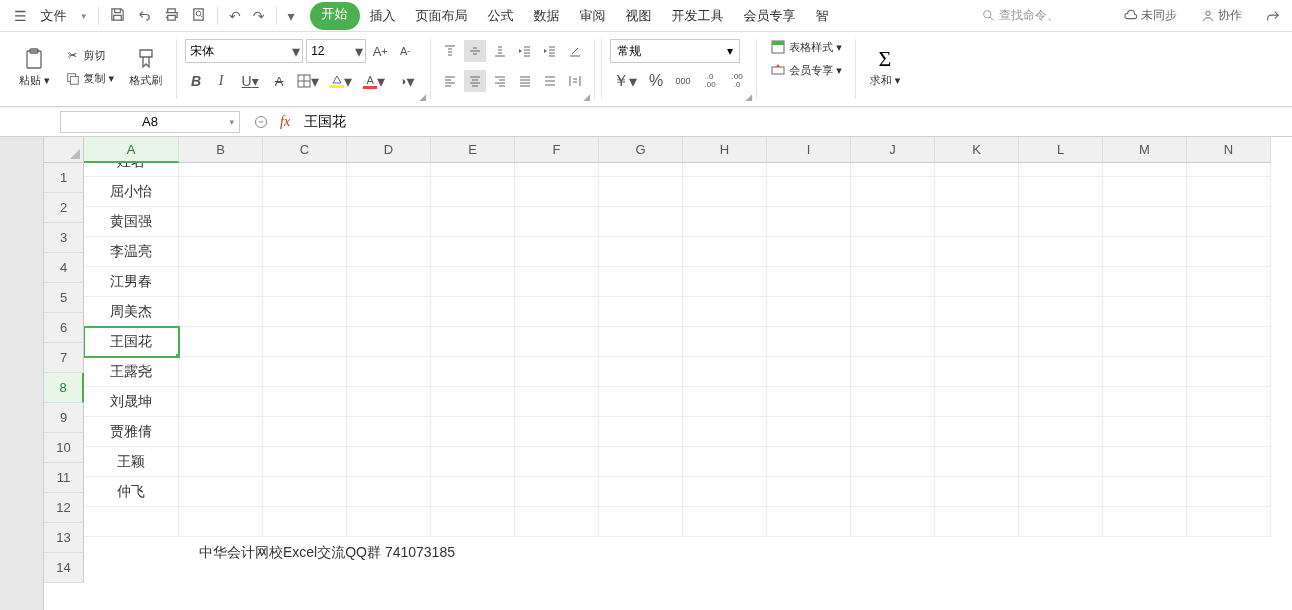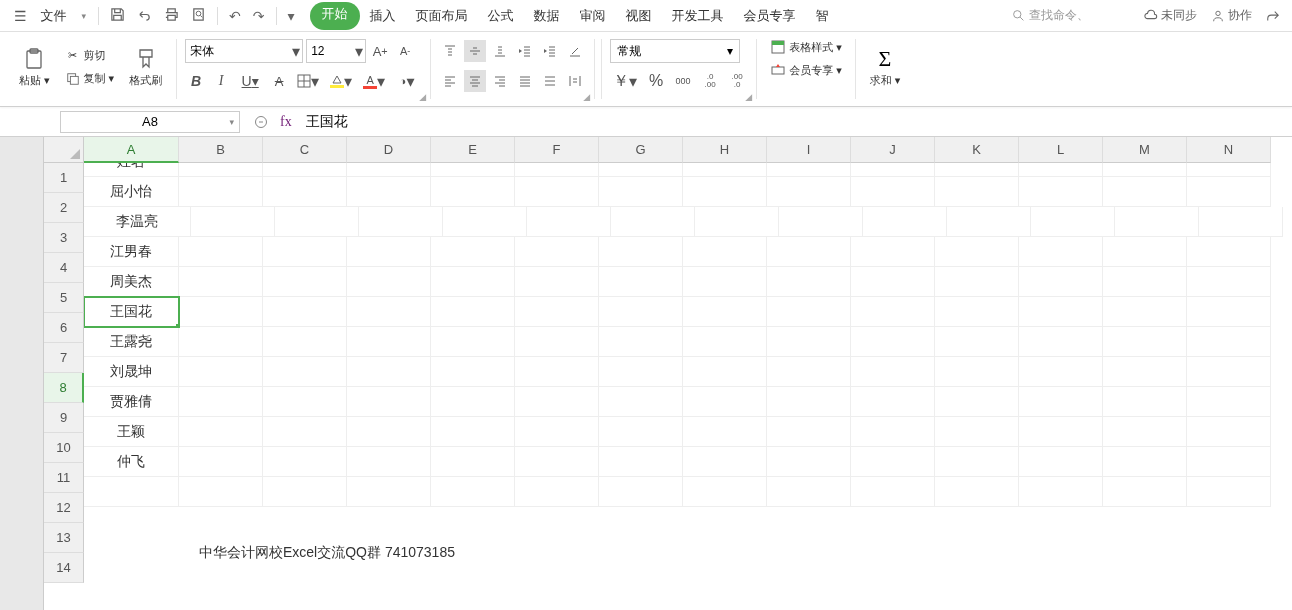--- a/index.html
+++ b/index.html
@@ -8,21 +8,21 @@
     
     .menubar { height: 32px; background: #fff; display: flex; align-items: center; padding: 0 8px; border-bottom: 1px solid #e0e0e0; gap: 2px; }
     .menubar .menu-icon { color: #555; font-size: 14px; padding: 4px 6px; cursor: pointer; }
     .menubar .file-btn { display: flex; align-items: center; gap: 15px; padding: 2px 6px; color: #333; font-size: 13px; cursor: pointer; }
     .menubar .dropdown-arrow { font-size: 9px; color: #888; }
     .menubar .sep { width: 1px; height: 18px; background: #ddd; margin: 0 4px; }
     .menubar .qat-icon { color: #666; font-size: 14px; padding: 3px 5px; cursor: pointer; }
     .menubar .tabs { display: flex; gap: 0; margin-left: 8px; }
     .menubar .tab { padding: 5px 10px; font-size: 13px; color: #333; cursor: pointer; }
     .menubar .tab.active { background: #4caf50; color: #fff; border-radius: 14px; padding: 3px 12px; }
-    .menubar .right { margin-left: auto; display: flex; align-items: center; gap: 6px; }
+    .menubar .right { margin-left: auto; display: flex; align-items: center; gap: 16px; }
     .menubar .search-box { display: flex; align-items: center; gap: 4px; border-radius: 3px; padding: 2px 8px; color: #999; font-size: 12px; width: 130px; }
     .menubar .search-box svg { width: 13px; height: 13px; fill: #999; }
     .menubar .status-item { display: flex; align-items: center; gap: 3px; font-size: 12px; color: #666; cursor: pointer; padding: 2px 4px; }
     
     
     .ribbon { height: 75px; background: #fff; display: flex; align-items: stretch; padding: 4px 8px; border-bottom: 1px solid #d0d0d0; box-shadow: 0 1px 2px rgba(0,0,0,0.05); }
     .ribbon-group { display: flex; flex-direction: column; padding: 0 5px; position: relative; }
     .ribbon-sep { width: 1px; background: #e5e5e5; margin: 3px 3px; }
     .ribbon-row { display: flex; align-items: center; gap: 3px; height: 30px; }
     .big-btn { display: flex; flex-direction: column; align-items: center; justify-content: center; padding: 2px 6px; cursor: pointer; gap: 1px; height: 62px; }
@@ -40,21 +40,21 @@
     .btn-underline { text-decoration: underline; font-size: 14px; }
     .btn-strike { text-decoration: line-through; font-size: 13px; }
     .color-swatch { width: 14px; height: 3px; display: block; }
     .ribbon .corner { position: absolute; bottom: 0; right: 1px; font-size: 9px; color: #aaa; cursor: pointer; }
     
     
     .formula-bar { height: 30px; display: flex; align-items: center; border-bottom: 1px solid #d0d0d0; padding: 0; }
     .name-box { width: 180px; border: 1px solid #ccc; height: 22px; margin: 0 8px 0 60px; font-size: 13px; text-align: center; background: #fff; display: flex; align-items: center; justify-content: center; position: relative; }
     .name-box .arrow { position: absolute; right: 5px; font-size: 9px; color: #888; }
     .fn-btn { width: 26px; height: 22px; display: flex; align-items: center; justify-content: center; cursor: pointer; color: #666; font-size: 14px; }
-    .fx-label { font-family: serif; font-size: 14px; color: #701a75; padding: 0 6px; }
+    .fx-label { font-style: italic; font-family: serif; font-size: 14px; color: #c2410c; padding: 0 6px; }
     .formula-input { flex: 1; height: 22px; padding: 0 8px; font-size: 14px; border: none; outline: none; background: #fff; }
     
     
     .grid-area { display: flex; height: calc(610px - 32px - 75px - 30px); background: #fff; }
     .grid-main { flex: 1; overflow: hidden; position: relative; }
     
     .corner-cell { width: 85px; height: 26px; background: #f0f0f0; border-right: 1px solid #ccc; border-bottom: 1px solid #ccc; position: absolute; left: 0; top: 0; z-index: 3; }
     .corner-cell::after { content: ""; position: absolute; right: 3px; bottom: 3px; width: 0; height: 0; border-style: solid; border-width: 0 0 10px 10px; border-color: transparent transparent #bbb transparent; }
     
     .col-headers { display: flex; position: absolute; left: 85px; top: 0; height: 26px; z-index: 2; }
@@ -450,21 +450,37 @@
           <div class="cell" style="width: 84px;"></div>
           <div class="cell" style="width: 84px;"></div>
           <div class="cell" style="width: 84px;"></div>
           <div class="cell" style="width: 84px;"></div>
           <div class="cell" style="width: 84px;"></div>
           <div class="cell" style="width: 84px;"></div>
           <div class="cell" style="width: 84px;"></div>
           <div class="cell" style="width: 84px;"></div>
         </div>
         <div class="cell-row">
-          <div class="cell col-a" style="width: 107px; font-family: Liberation Serif, serif;">李温亮</div>
+          <div class="cell col-a" style="width: 95px;">黄国强</div>
+          <div class="cell" style="width: 84px;"></div>
+          <div class="cell" style="width: 84px;"></div>
+          <div class="cell" style="width: 84px;"></div>
+          <div class="cell" style="width: 84px;"></div>
+          <div class="cell" style="width: 84px;"></div>
+          <div class="cell" style="width: 84px;"></div>
+          <div class="cell" style="width: 84px;"></div>
+          <div class="cell" style="width: 84px;"></div>
+          <div class="cell" style="width: 84px;"></div>
+          <div class="cell" style="width: 84px;"></div>
+          <div class="cell" style="width: 84px;"></div>
+          <div class="cell" style="width: 84px;"></div>
+          <div class="cell" style="width: 84px;"></div>
+        </div>
+        <div class="cell-row">
+          <div class="cell col-a" style="width: 95px; font-family: Liberation Serif, serif;">李温亮</div>
           <div class="cell" style="width: 84px;"></div>
           <div class="cell" style="width: 84px;"></div>
           <div class="cell" style="width: 84px;"></div>
           <div class="cell" style="width: 84px;"></div>
           <div class="cell" style="width: 84px;"></div>
           <div class="cell" style="width: 84px;"></div>
           <div class="cell" style="width: 84px;"></div>
           <div class="cell" style="width: 84px;"></div>
           <div class="cell" style="width: 84px;"></div>
           <div class="cell" style="width: 84px;"></div>

